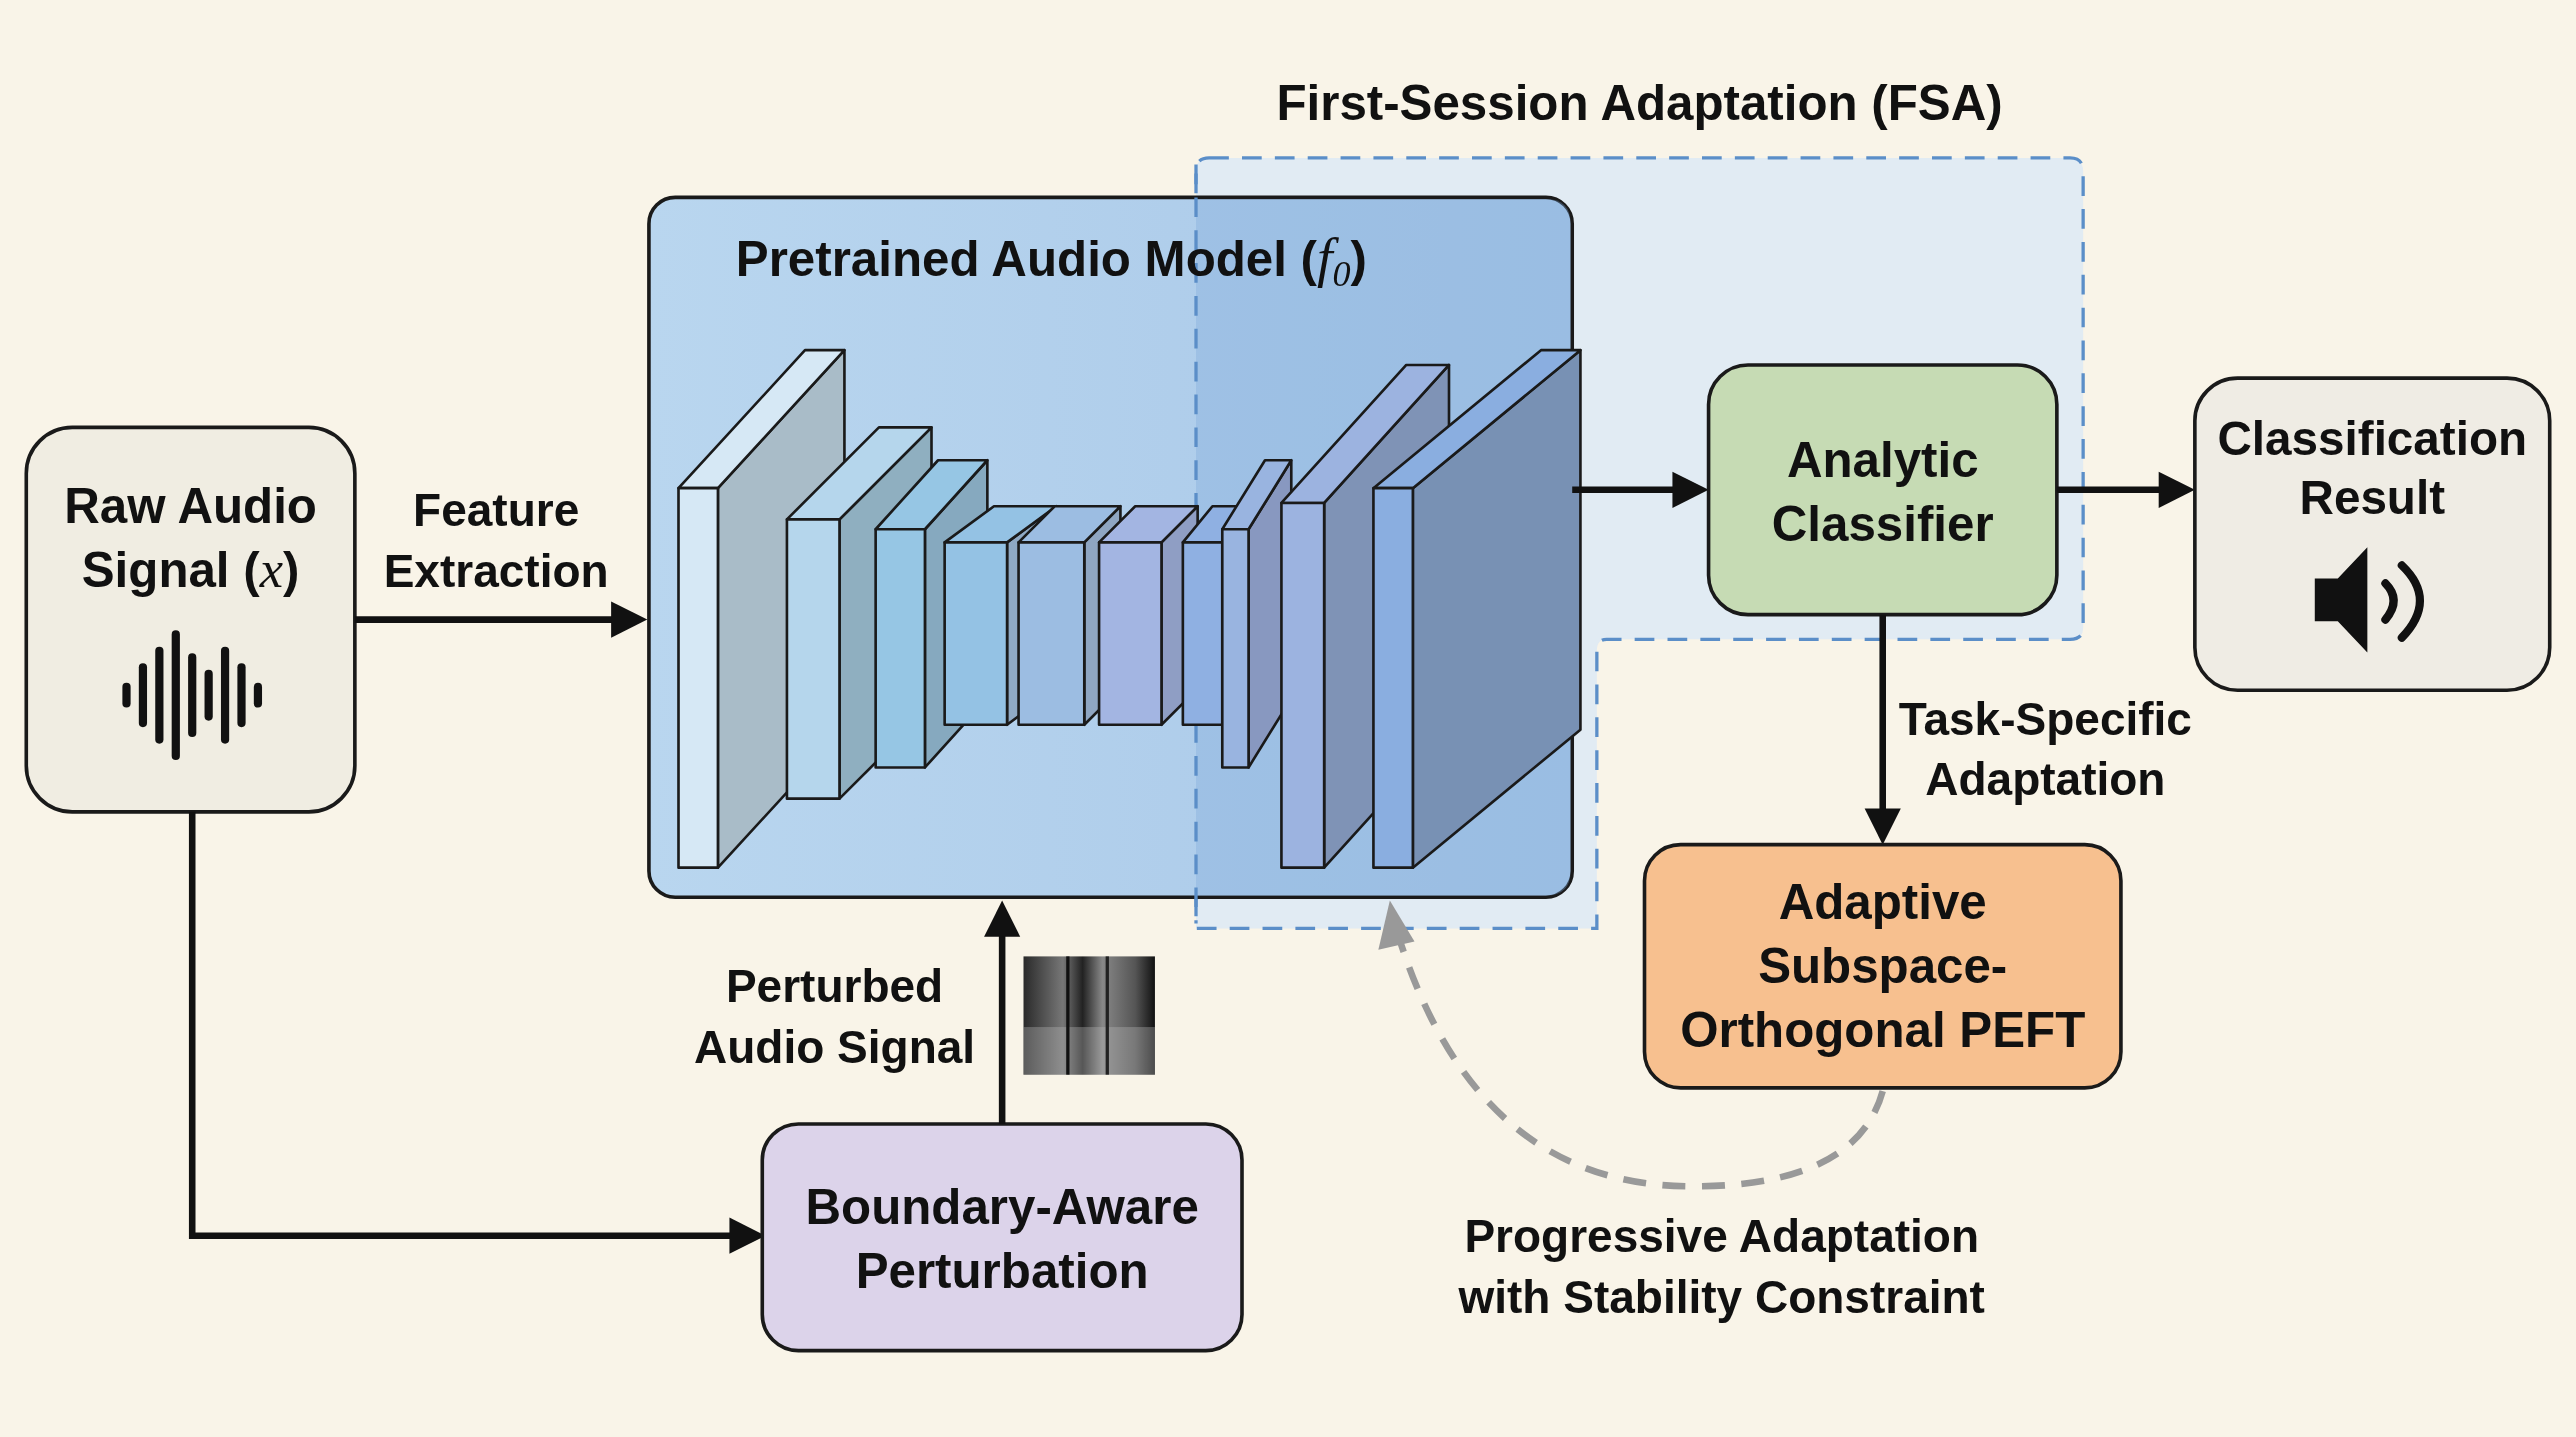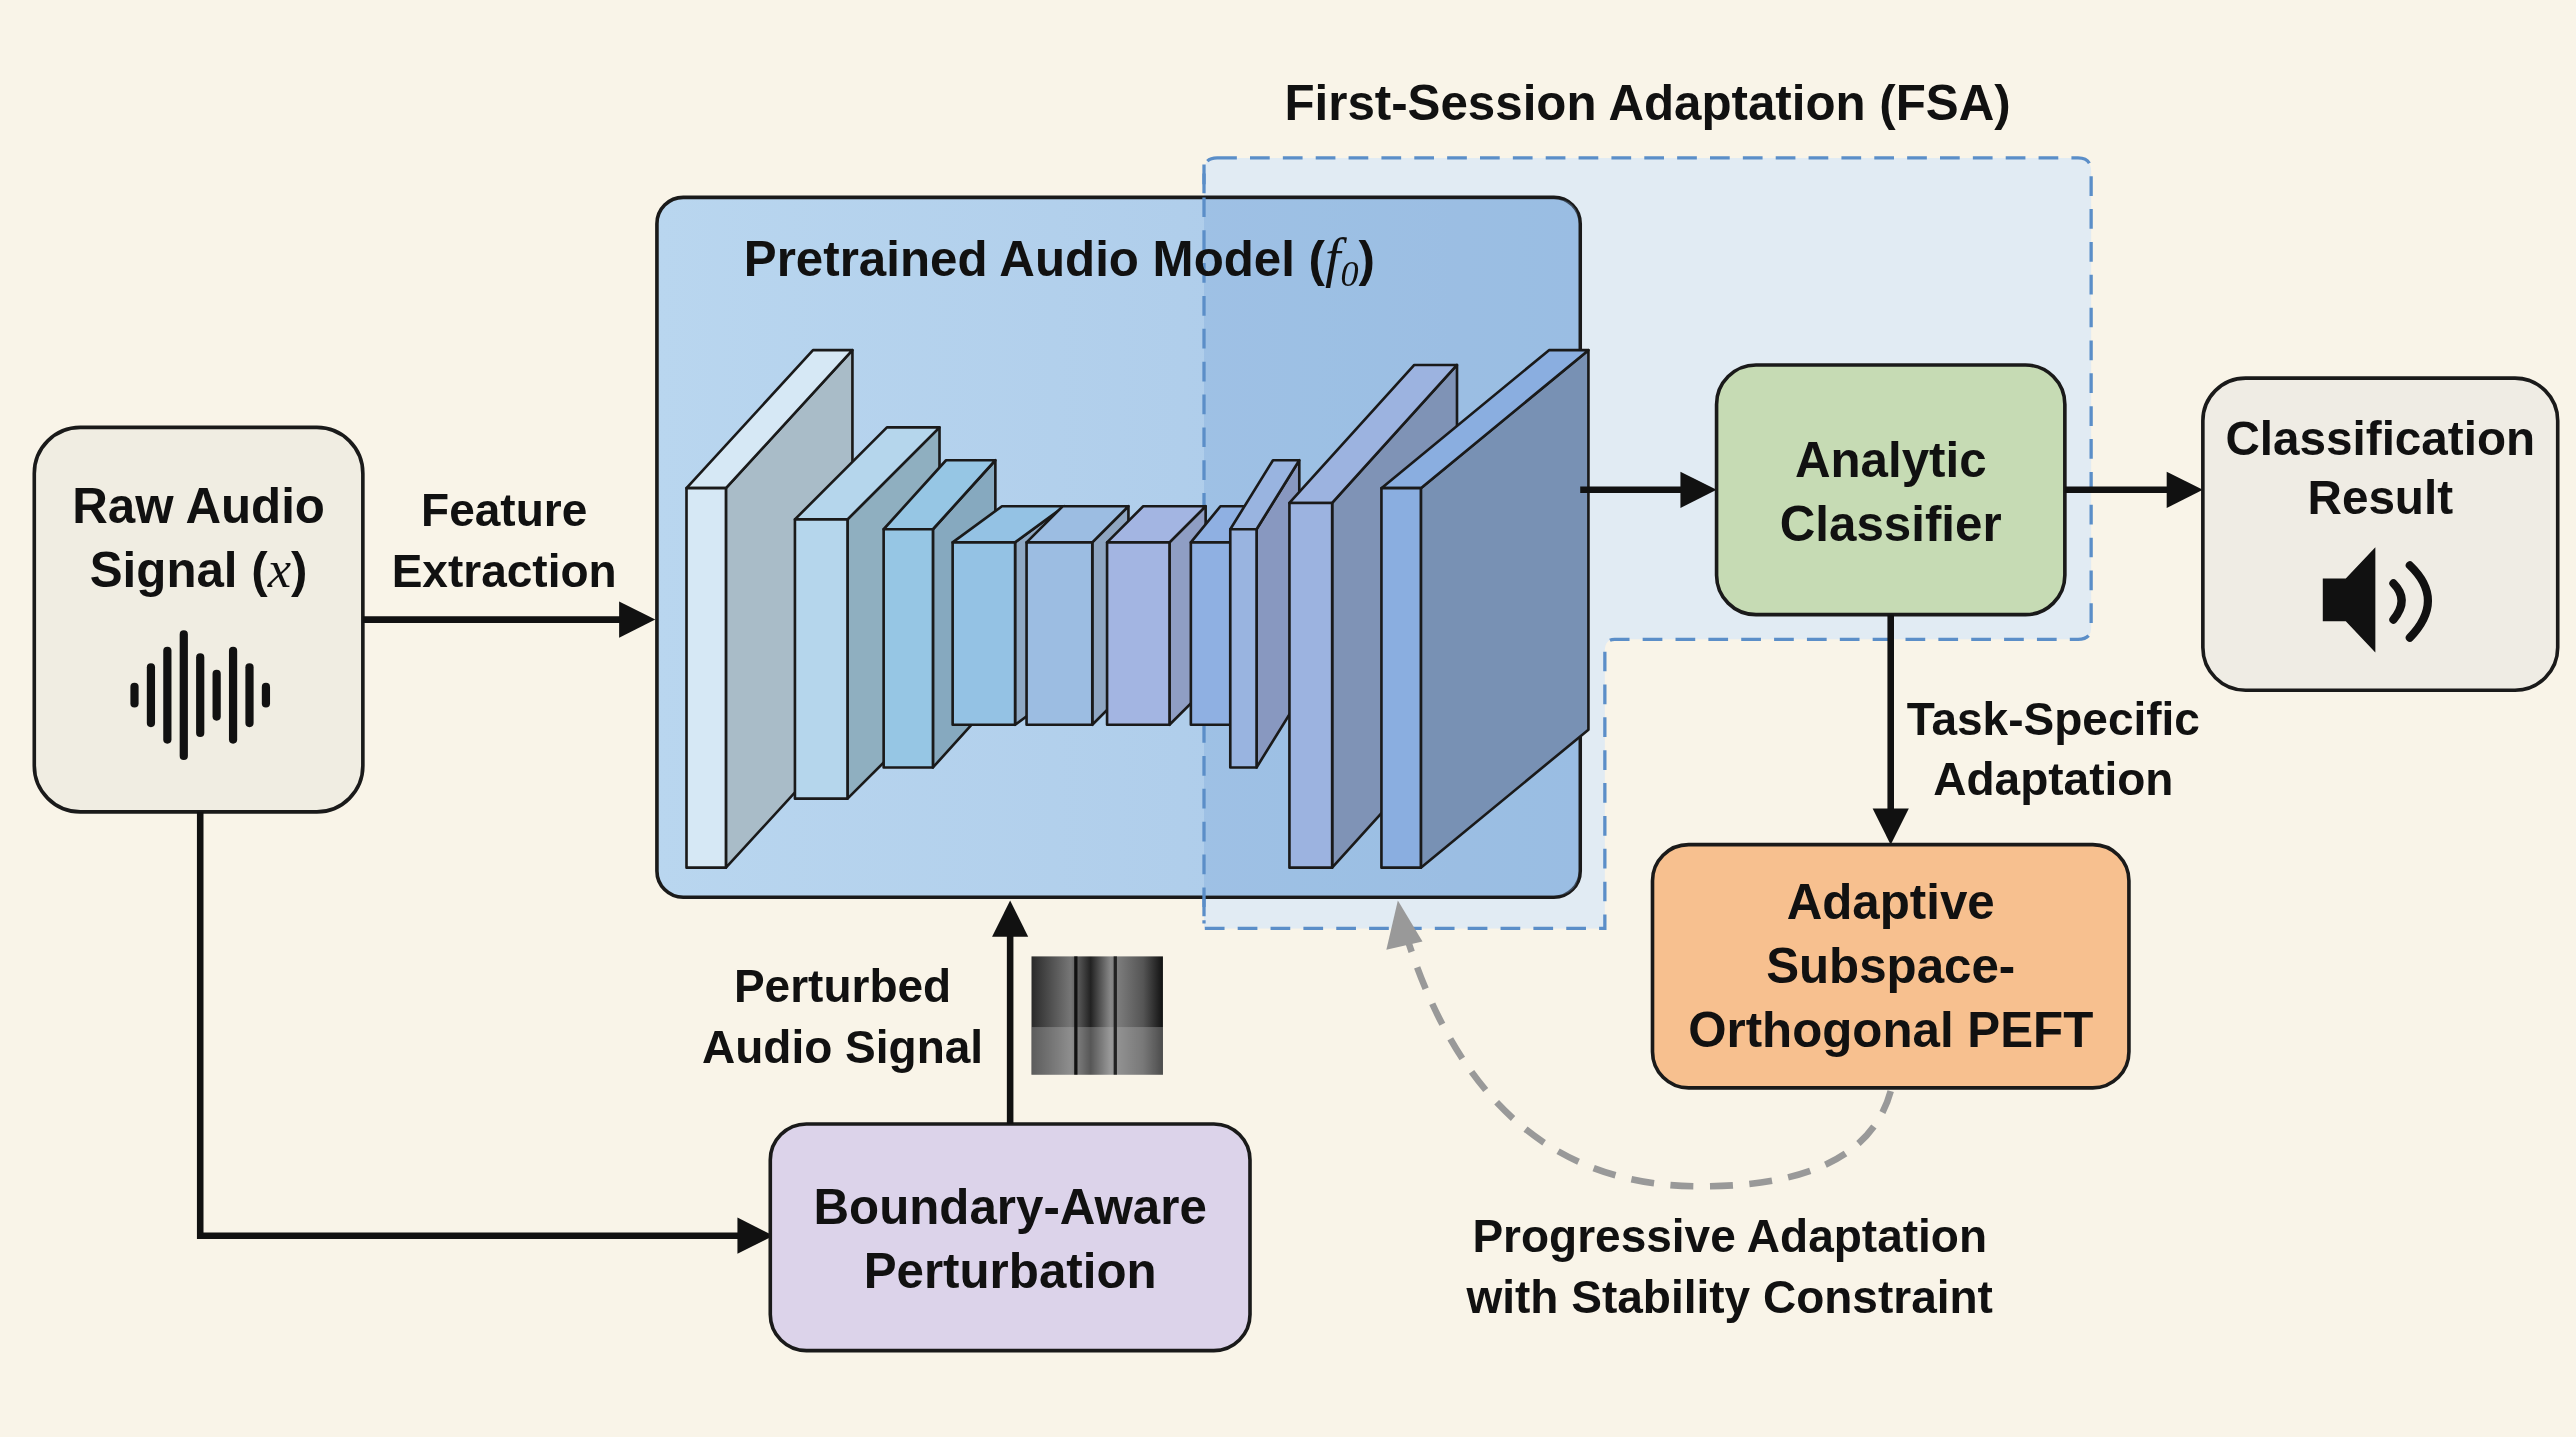--- a/index.html
+++ b/index.html
@@ -1,17 +1,17 @@
 <!DOCTYPE html>
 <html style="font-size:15px"><head>
 <meta charset="utf-8">
 <style>
   html, body { margin: 0; padding: 0; background: #f9f4e8; }
   body { width: 2576px; height: 1438px; overflow: hidden; }
-  #stage { position: absolute; left: 0; top: 0; width: 2048px; height: 1438px; margin-left: 8px; }
+  #stage { position: absolute; left: 0; top: 0; width: 2048px; height: 1438px; }
   svg { display: block; }
   .lbl { font-family: "Liberation Sans", sans-serif; font-weight: 700; fill: #111; }
   .math { font-family: "Liberation Serif", serif; font-style: italic; font-weight: 400; fill: #111; }
   .box { stroke: #1a1a1a; stroke-width: 2.2; }
   .arrow { stroke: #111; stroke-width: 4; fill: none; }
   .layer { stroke: #1a1a1a; stroke-width: 1.6; stroke-linejoin: round; }
 </style>
 </head>
 <body>
 

